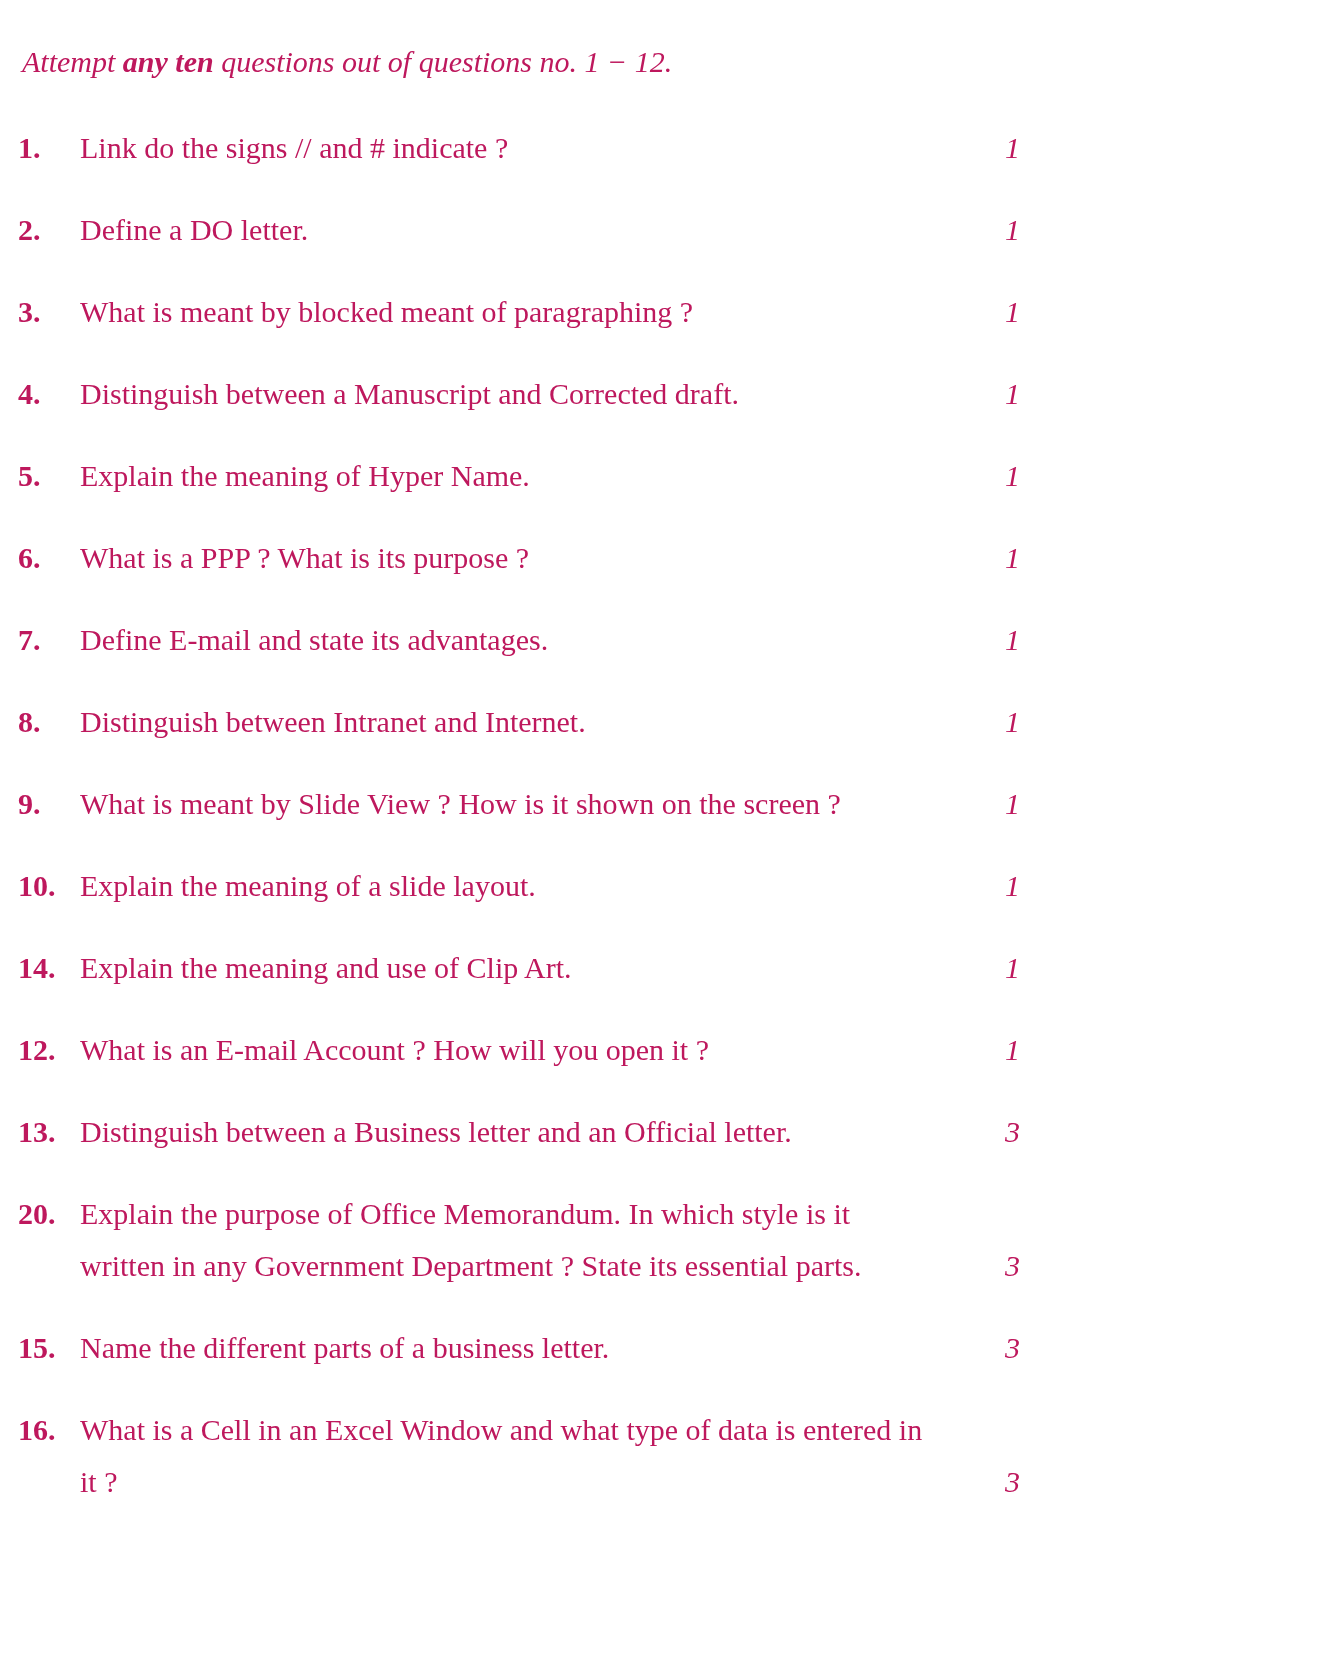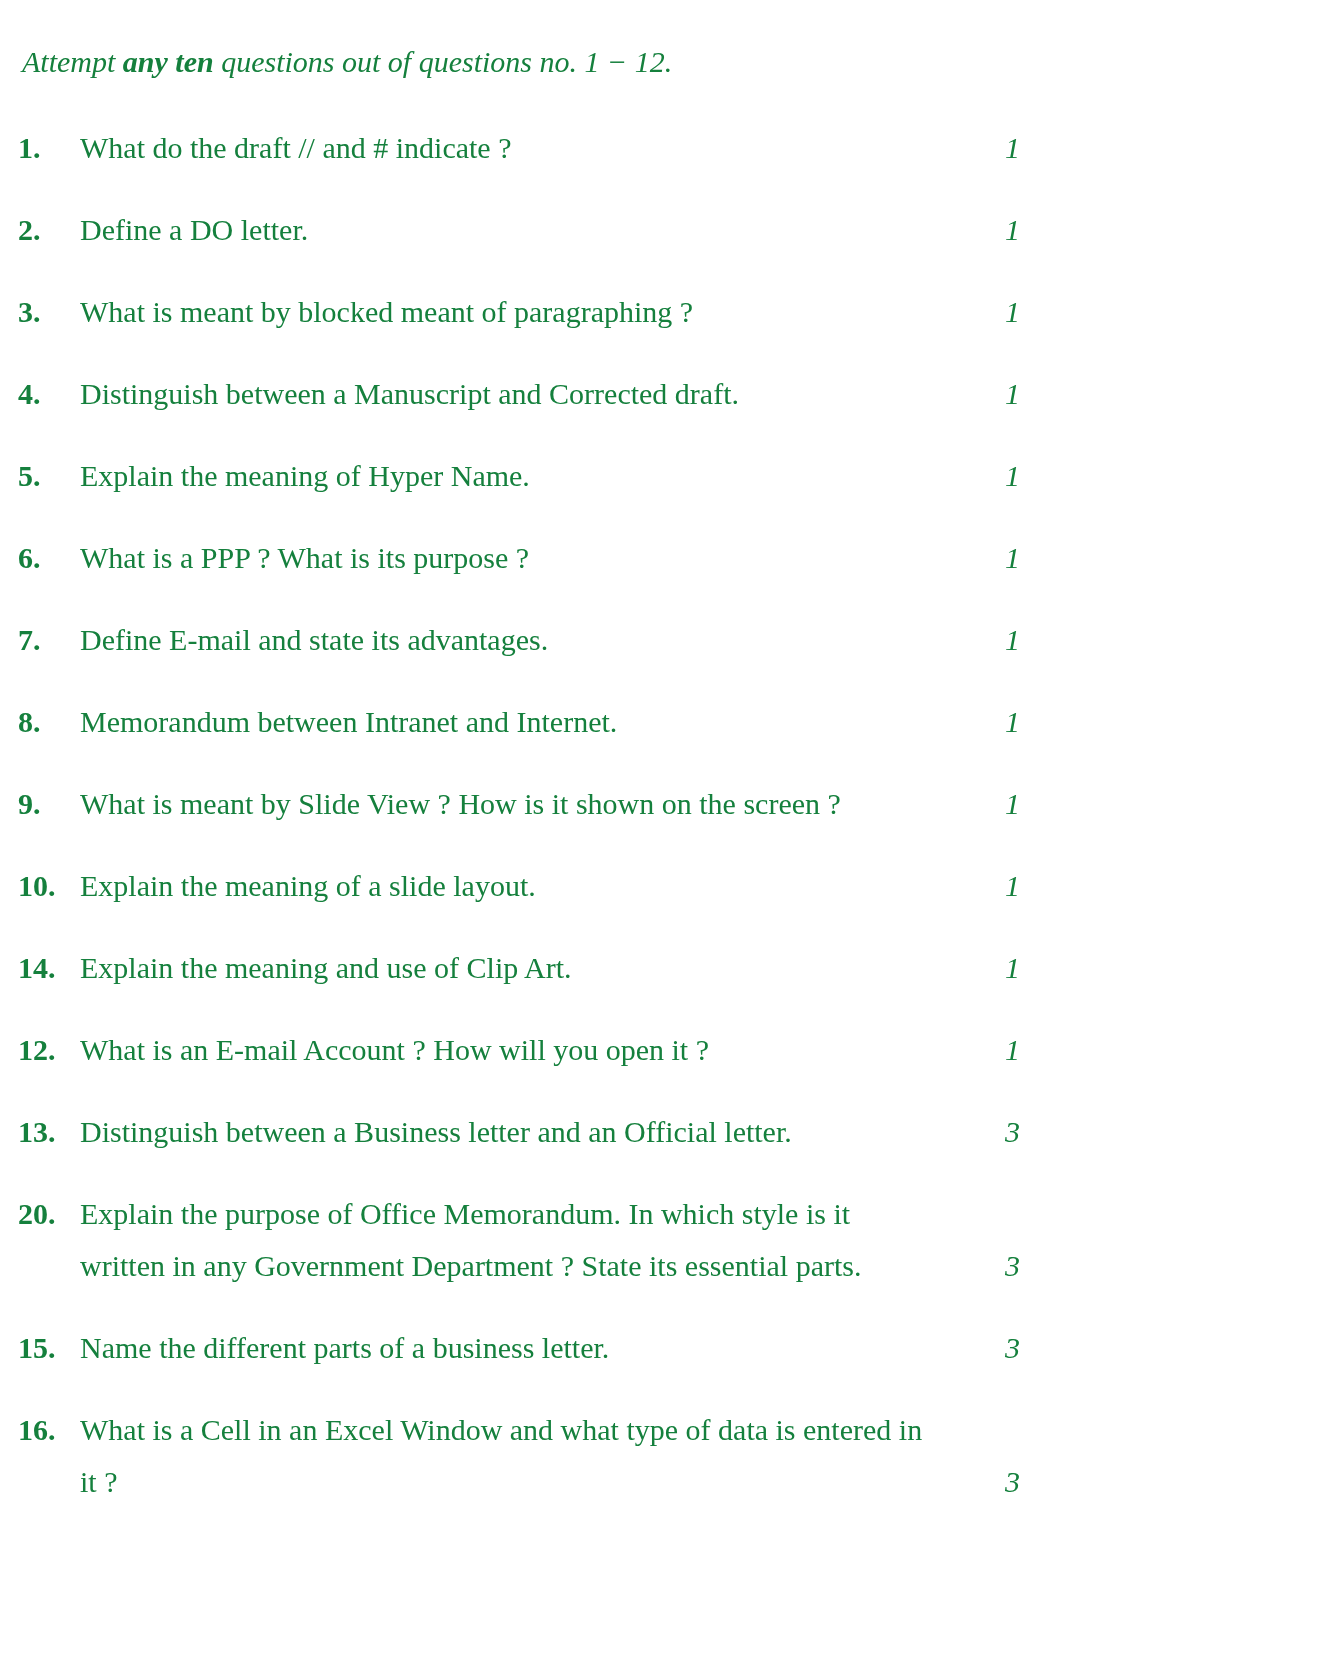--- a/index.html
+++ b/index.html
@@ -5,21 +5,21 @@
   html, body {
     margin: 0;
     padding: 0;
     background: #ffffff;
   }
   .page {
     width: 1112px;
     min-height: 1675px;
     box-sizing: border-box;
     background: #ffffff;
-    color: #15803d;
+    color: #be185d;
     font-family: "Liberation Serif", "DejaVu Serif", serif;
     padding: 36px 92px 33px 18px;
   }
   .instruction {
     font-style: italic;
     font-size: 30px;
     line-height: 52px;
     margin: 0 0 34px 4px;
     white-space: pre-wrap;
   }
@@ -52,21 +52,21 @@
   }
 </style>
 </head>
 <body>
 
 <div class="page">
   <div id="sections-root">
       <p class="instruction"><span>Attempt </span><strong class="inst-bold">any ten</strong><span> questions out of questions no. 1 − 12.</span></p>
       <div class="question-row">
         <div class="q-num">1.</div>
-        <div class="q-text">What do the draft // and # indicate ?</div>
+        <div class="q-text">Link do the signs // and # indicate ?</div>
         <div class="q-marks">1</div>
       </div>
       <div class="question-row">
         <div class="q-num">2.</div>
         <div class="q-text">Define a DO letter.</div>
         <div class="q-marks">1</div>
       </div>
       <div class="question-row">
         <div class="q-num">3.</div>
         <div class="q-text">What is meant by blocked meant of paragraphing ?</div>
@@ -87,21 +87,21 @@
         <div class="q-text">What is a PPP ? What is its purpose ?</div>
         <div class="q-marks">1</div>
       </div>
       <div class="question-row">
         <div class="q-num">7.</div>
         <div class="q-text">Define E-mail and state its advantages.</div>
         <div class="q-marks">1</div>
       </div>
       <div class="question-row">
         <div class="q-num">8.</div>
-        <div class="q-text">Memorandum between Intranet and Internet.</div>
+        <div class="q-text">Distinguish between Intranet and Internet.</div>
         <div class="q-marks">1</div>
       </div>
       <div class="question-row">
         <div class="q-num">9.</div>
         <div class="q-text">What is meant by Slide View ? How is it shown on the screen ?</div>
         <div class="q-marks">1</div>
       </div>
       <div class="question-row">
         <div class="q-num">10.</div>
         <div class="q-text">Explain the meaning of a slide layout.</div>

